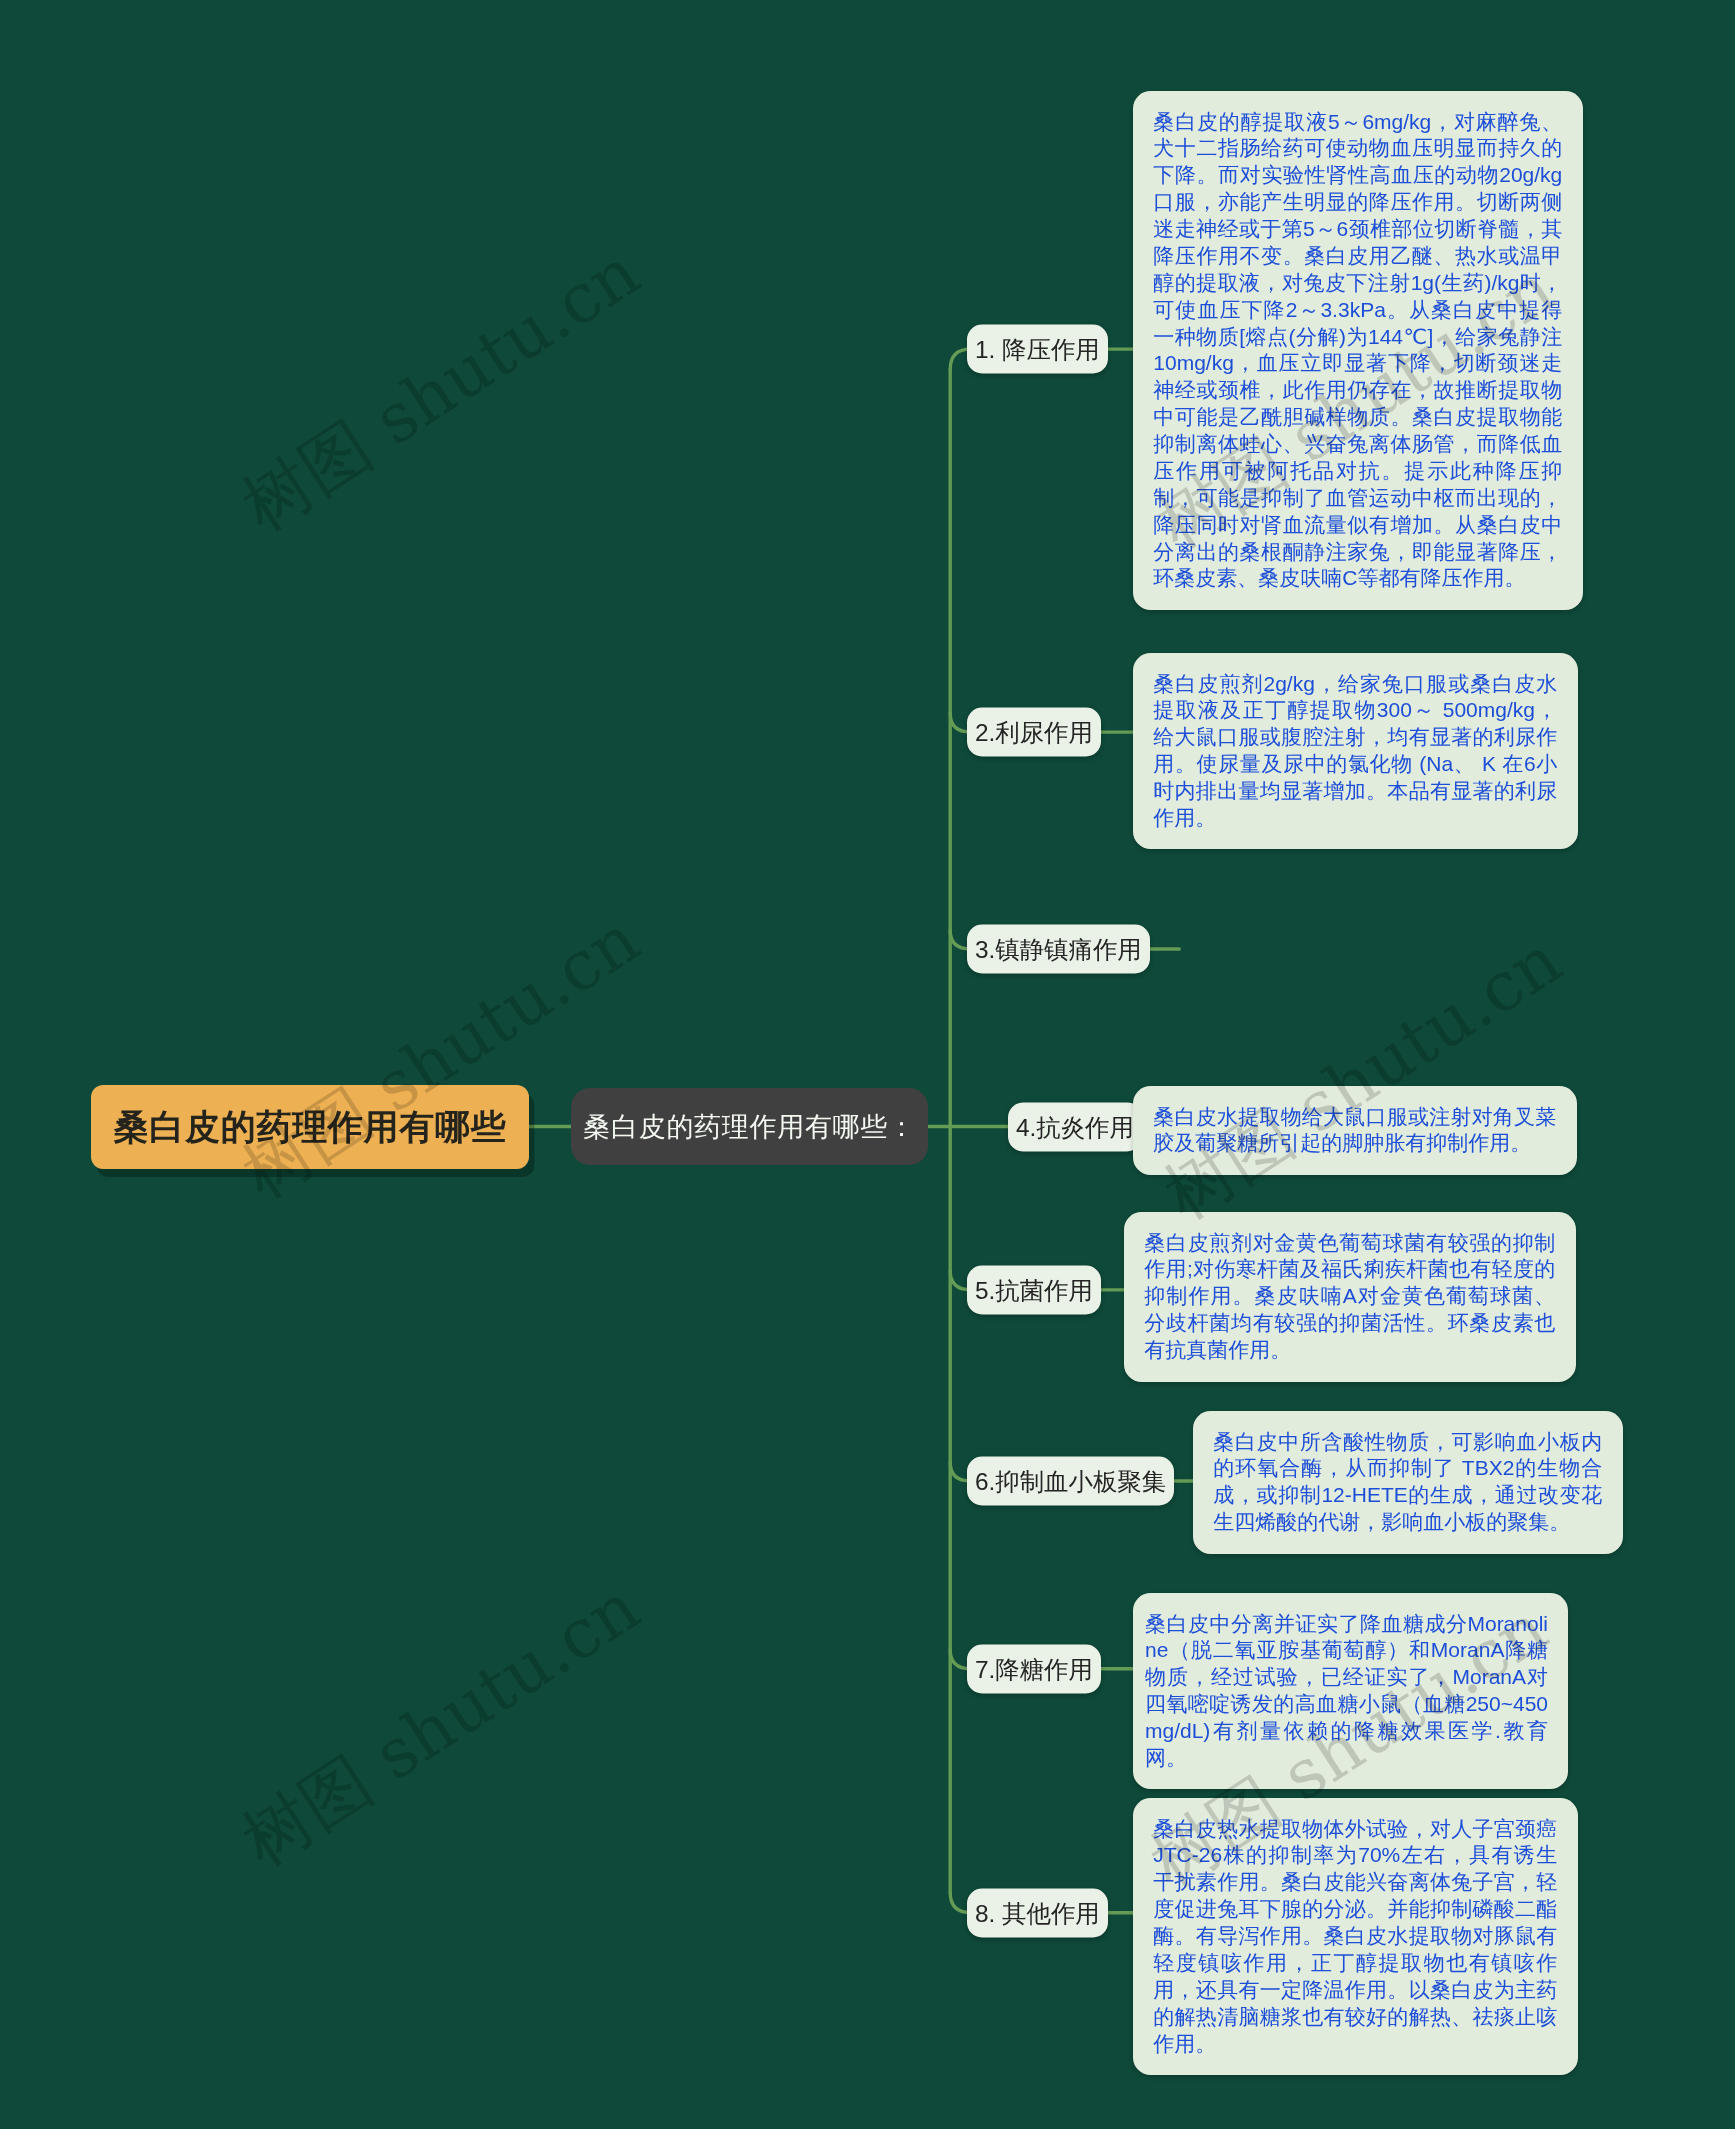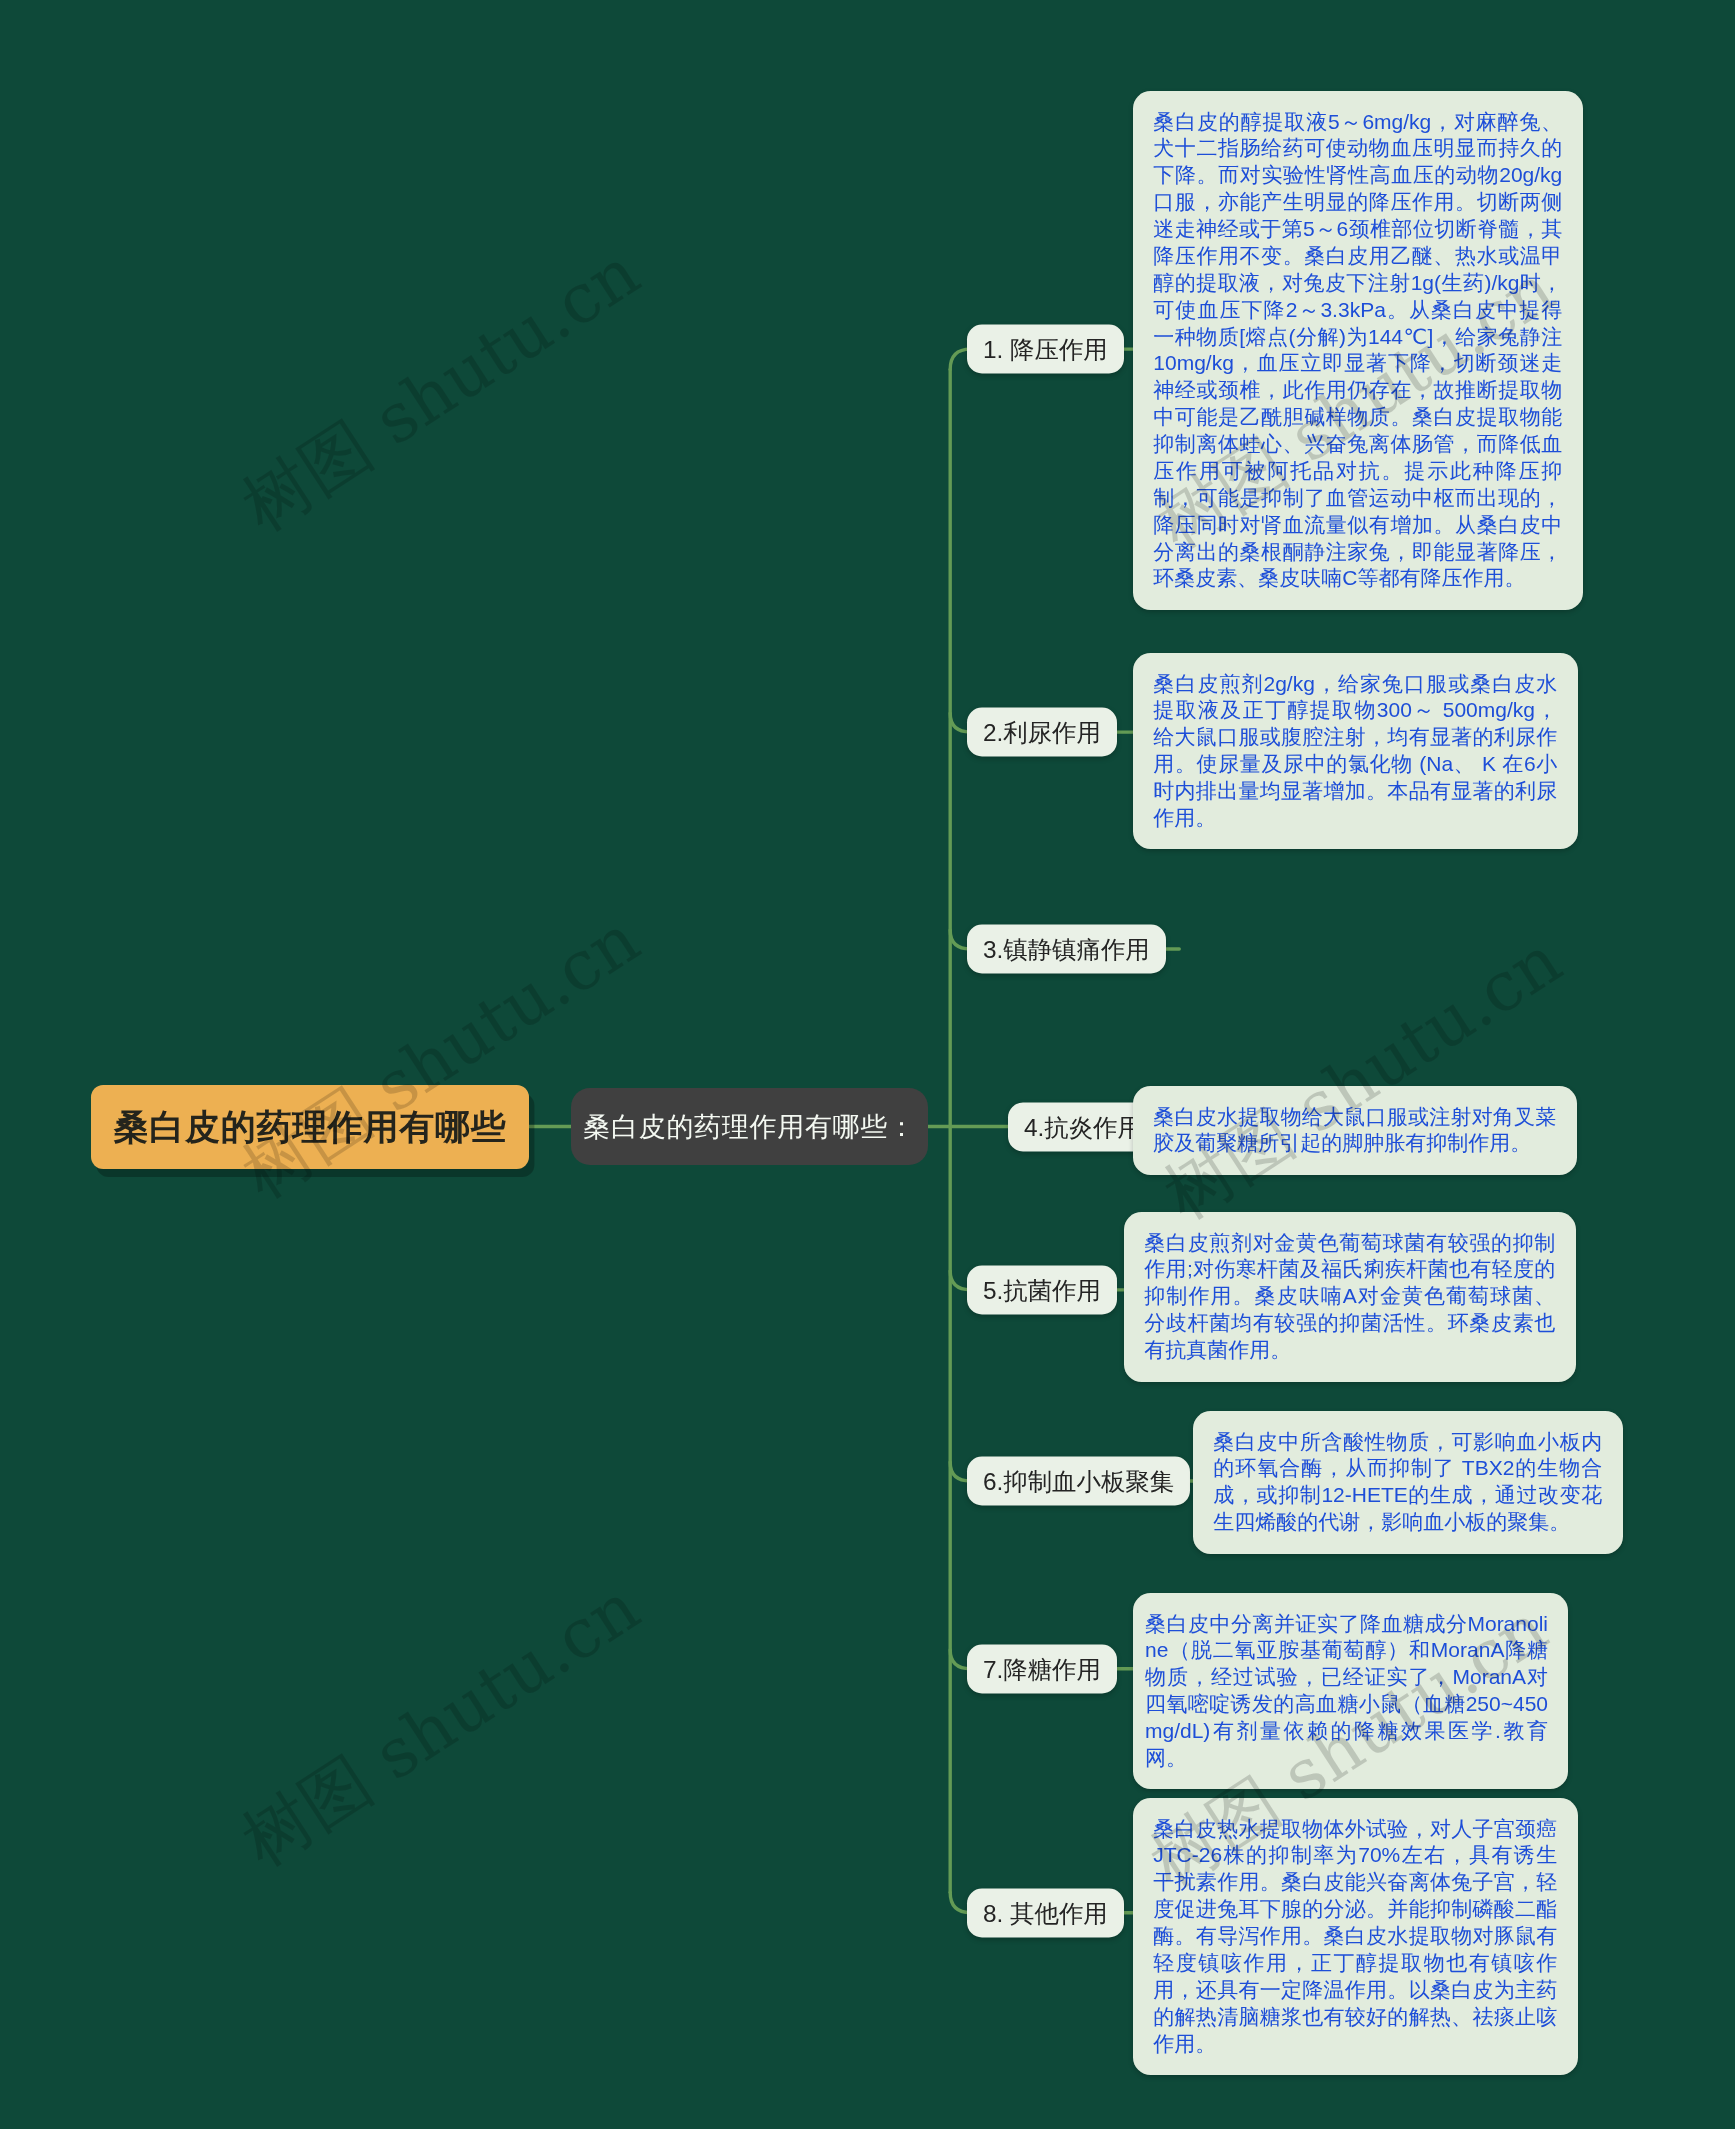--- a/index.html
+++ b/index.html
@@ -18,21 +18,21 @@
   }
   .root-node {
     position:absolute; left:571px; top:1088px; width:357px; height:77px;
     background:#404040; border-radius:19px; z-index:1;
     display:flex; align-items:center; justify-content:center;
     font-size:27px; color:#f4f9f2; letter-spacing:0.7px;
   }
   .blabel {
     position:absolute; transform:translateY(-50%); z-index:1;
     background:#eaf1e7; border-radius:15px; height:49px;
-    display:inline-flex; align-items:center; padding:0 16px;
+    display:inline-flex; align-items:center; padding:0 8px;
     font-size:24.4px; color:#242424; white-space:nowrap;
     box-shadow:0 2px 5.4px rgba(0,0,0,0.22);
   }
   .bdetail {
     position:absolute; z-index:1;
     background:#e2ecdd; border-radius:17.6px; padding:17.6px 20.3px;
     font-size:21px; line-height:1.28; color:#1d4ed8;
     text-align:justify; box-shadow:0 2px 5.4px rgba(0,0,0,0.22);
     word-break:break-all;
   }

